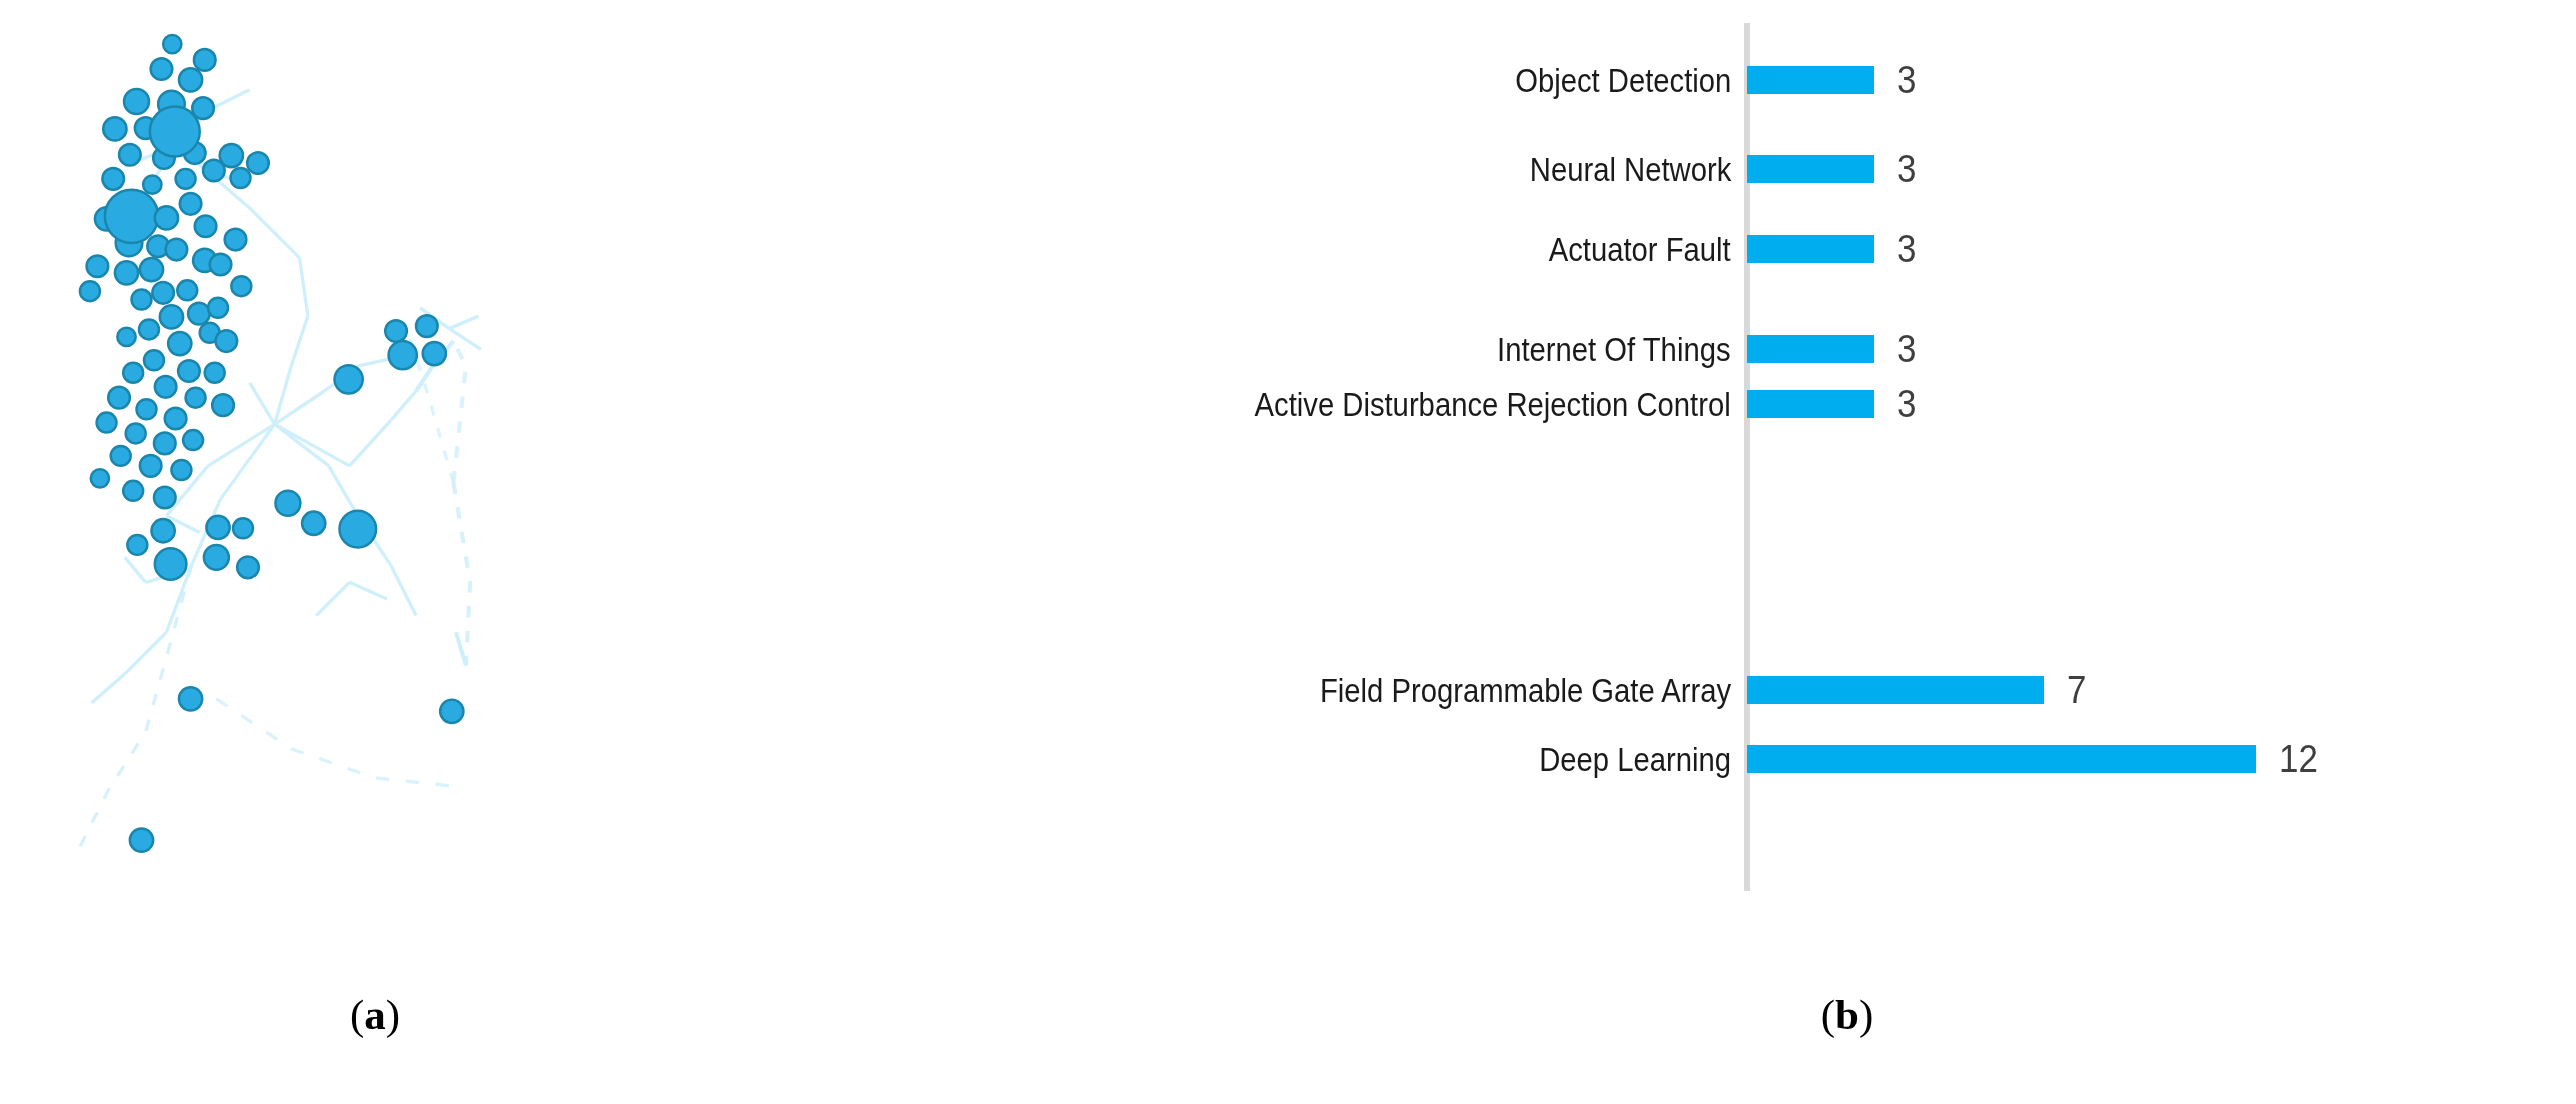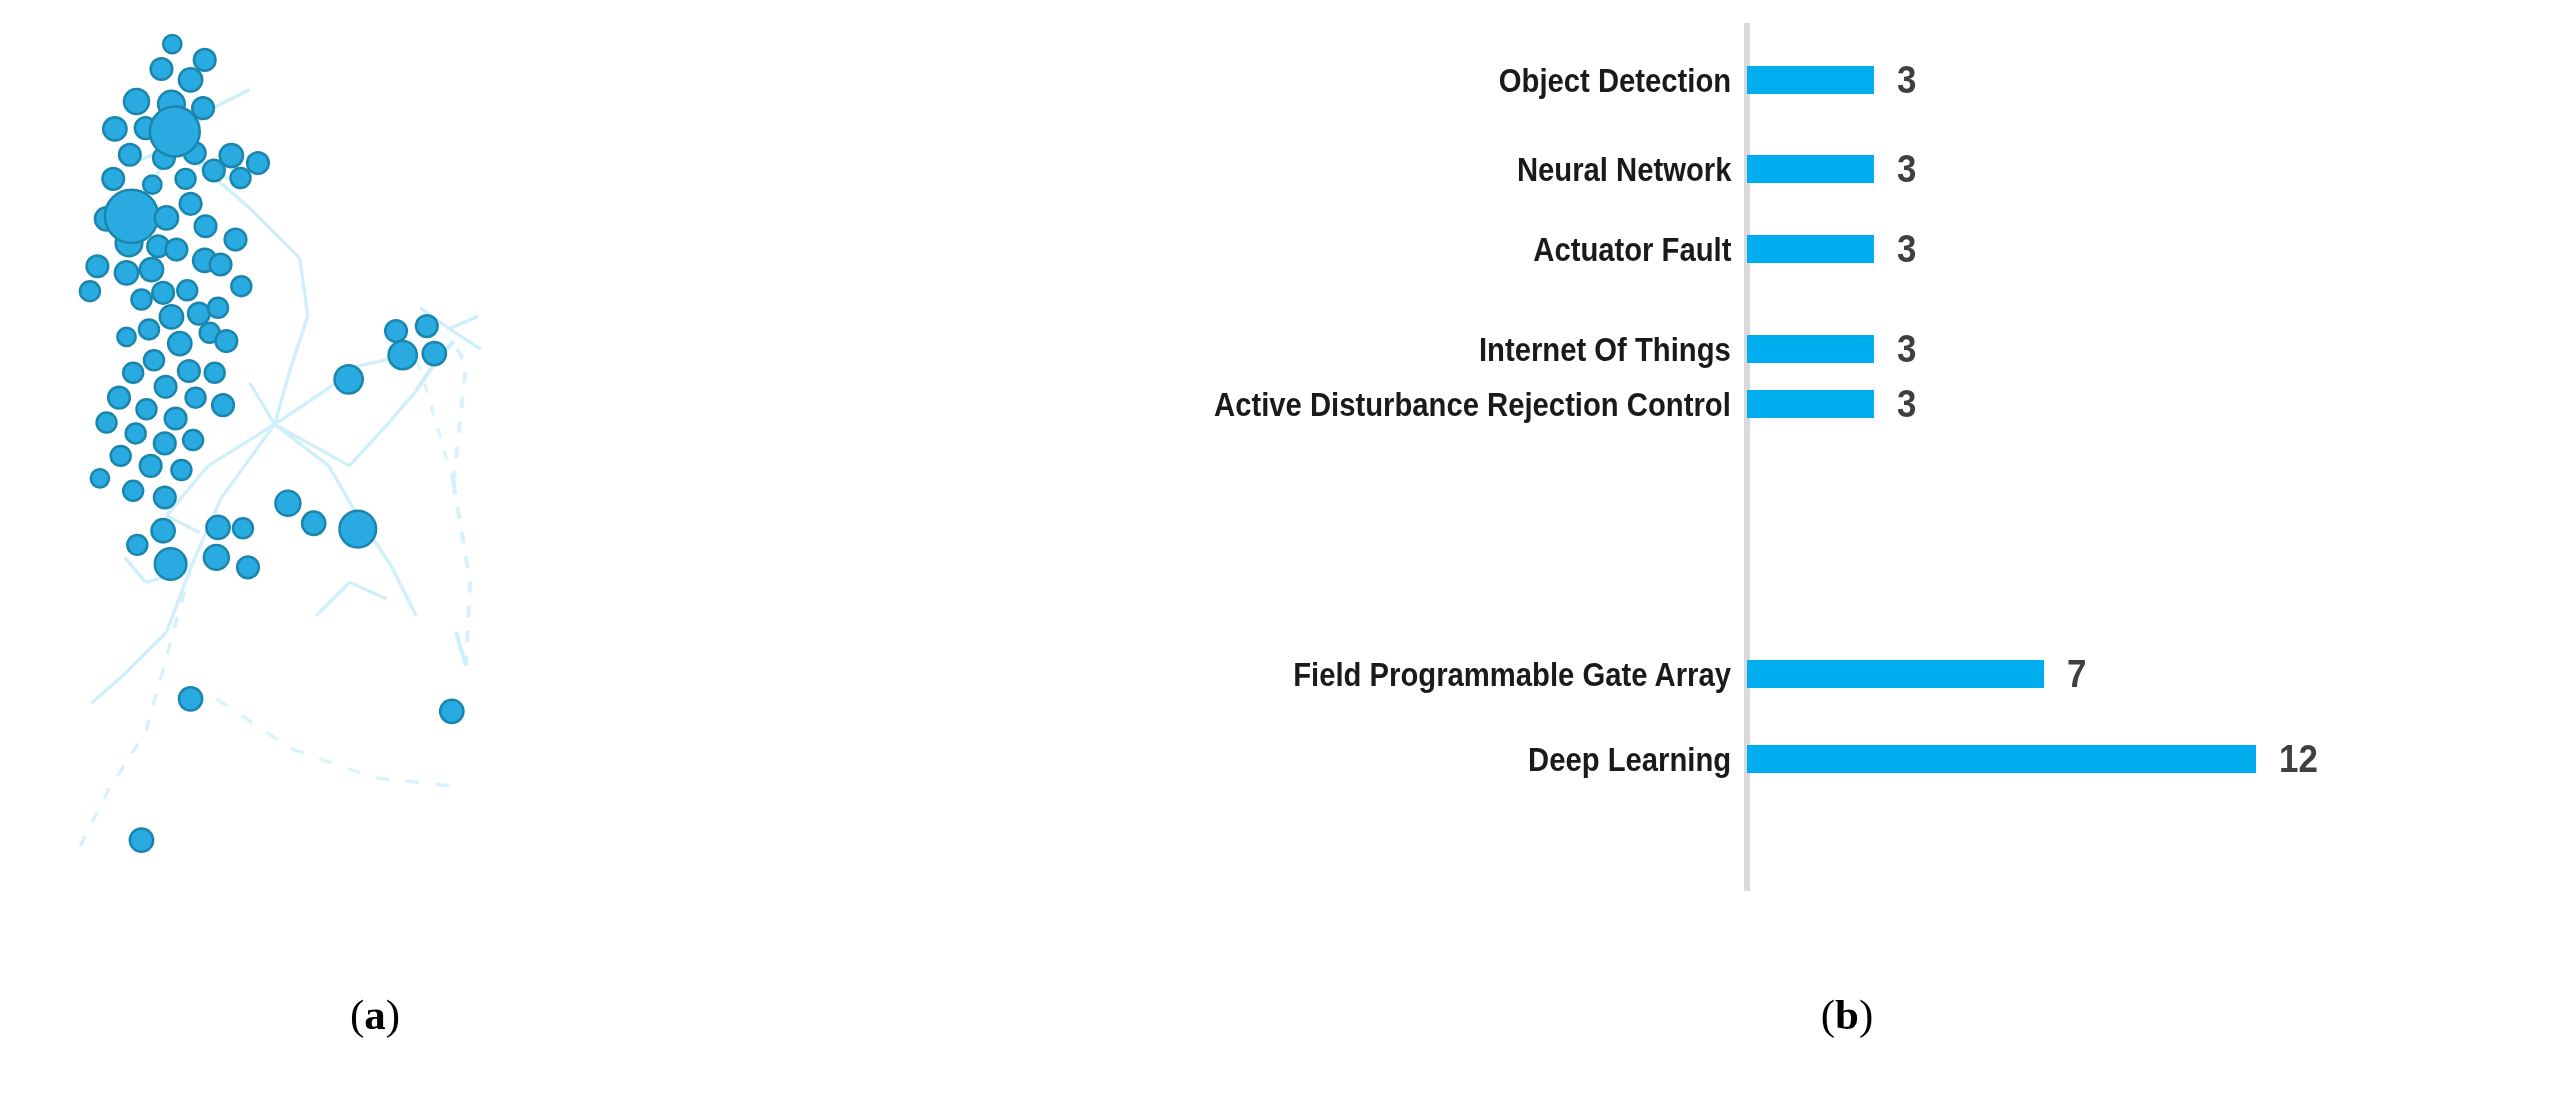--- a/index.html
+++ b/index.html
@@ -36,21 +36,20 @@
     height: 965px;
   }
 
   
   #panel-b {
     position: absolute;
     left: 857px;
     top: 0px;
     width: 1719px;
     height: 965px;
-    font-weight: bold;
   }
   #chart-area {
     position: absolute;
     left: 0px;
     top: 0px;
     width: 1719px;
     height: 932px;
   }
   .axis-line {
     position: absolute;
@@ -301,21 +300,21 @@
       </div>
 
       <div class="bar-row" style="top:375px">
         <div class="cat-label">Active Disturbance Rejection Control</div>
         <div class="bar" style="width:127px"></div>
         <div class="bar-value" style="left:1040px">3</div>
       </div>
 
 
 
-      <div class="bar-row" style="top:645px">
+      <div class="bar-row" style="top:661px">
         <div class="cat-label">Field Programmable Gate Array</div>
         <div class="bar" style="width:297px"></div>
         <div class="bar-value" style="left:1210px">7</div>
       </div>
 
       <div class="bar-row" style="top:730px">
         <div class="cat-label">Deep Learning</div>
         <div class="bar" style="width:509px"></div>
         <div class="bar-value" style="left:1422px">12</div>
       </div>

